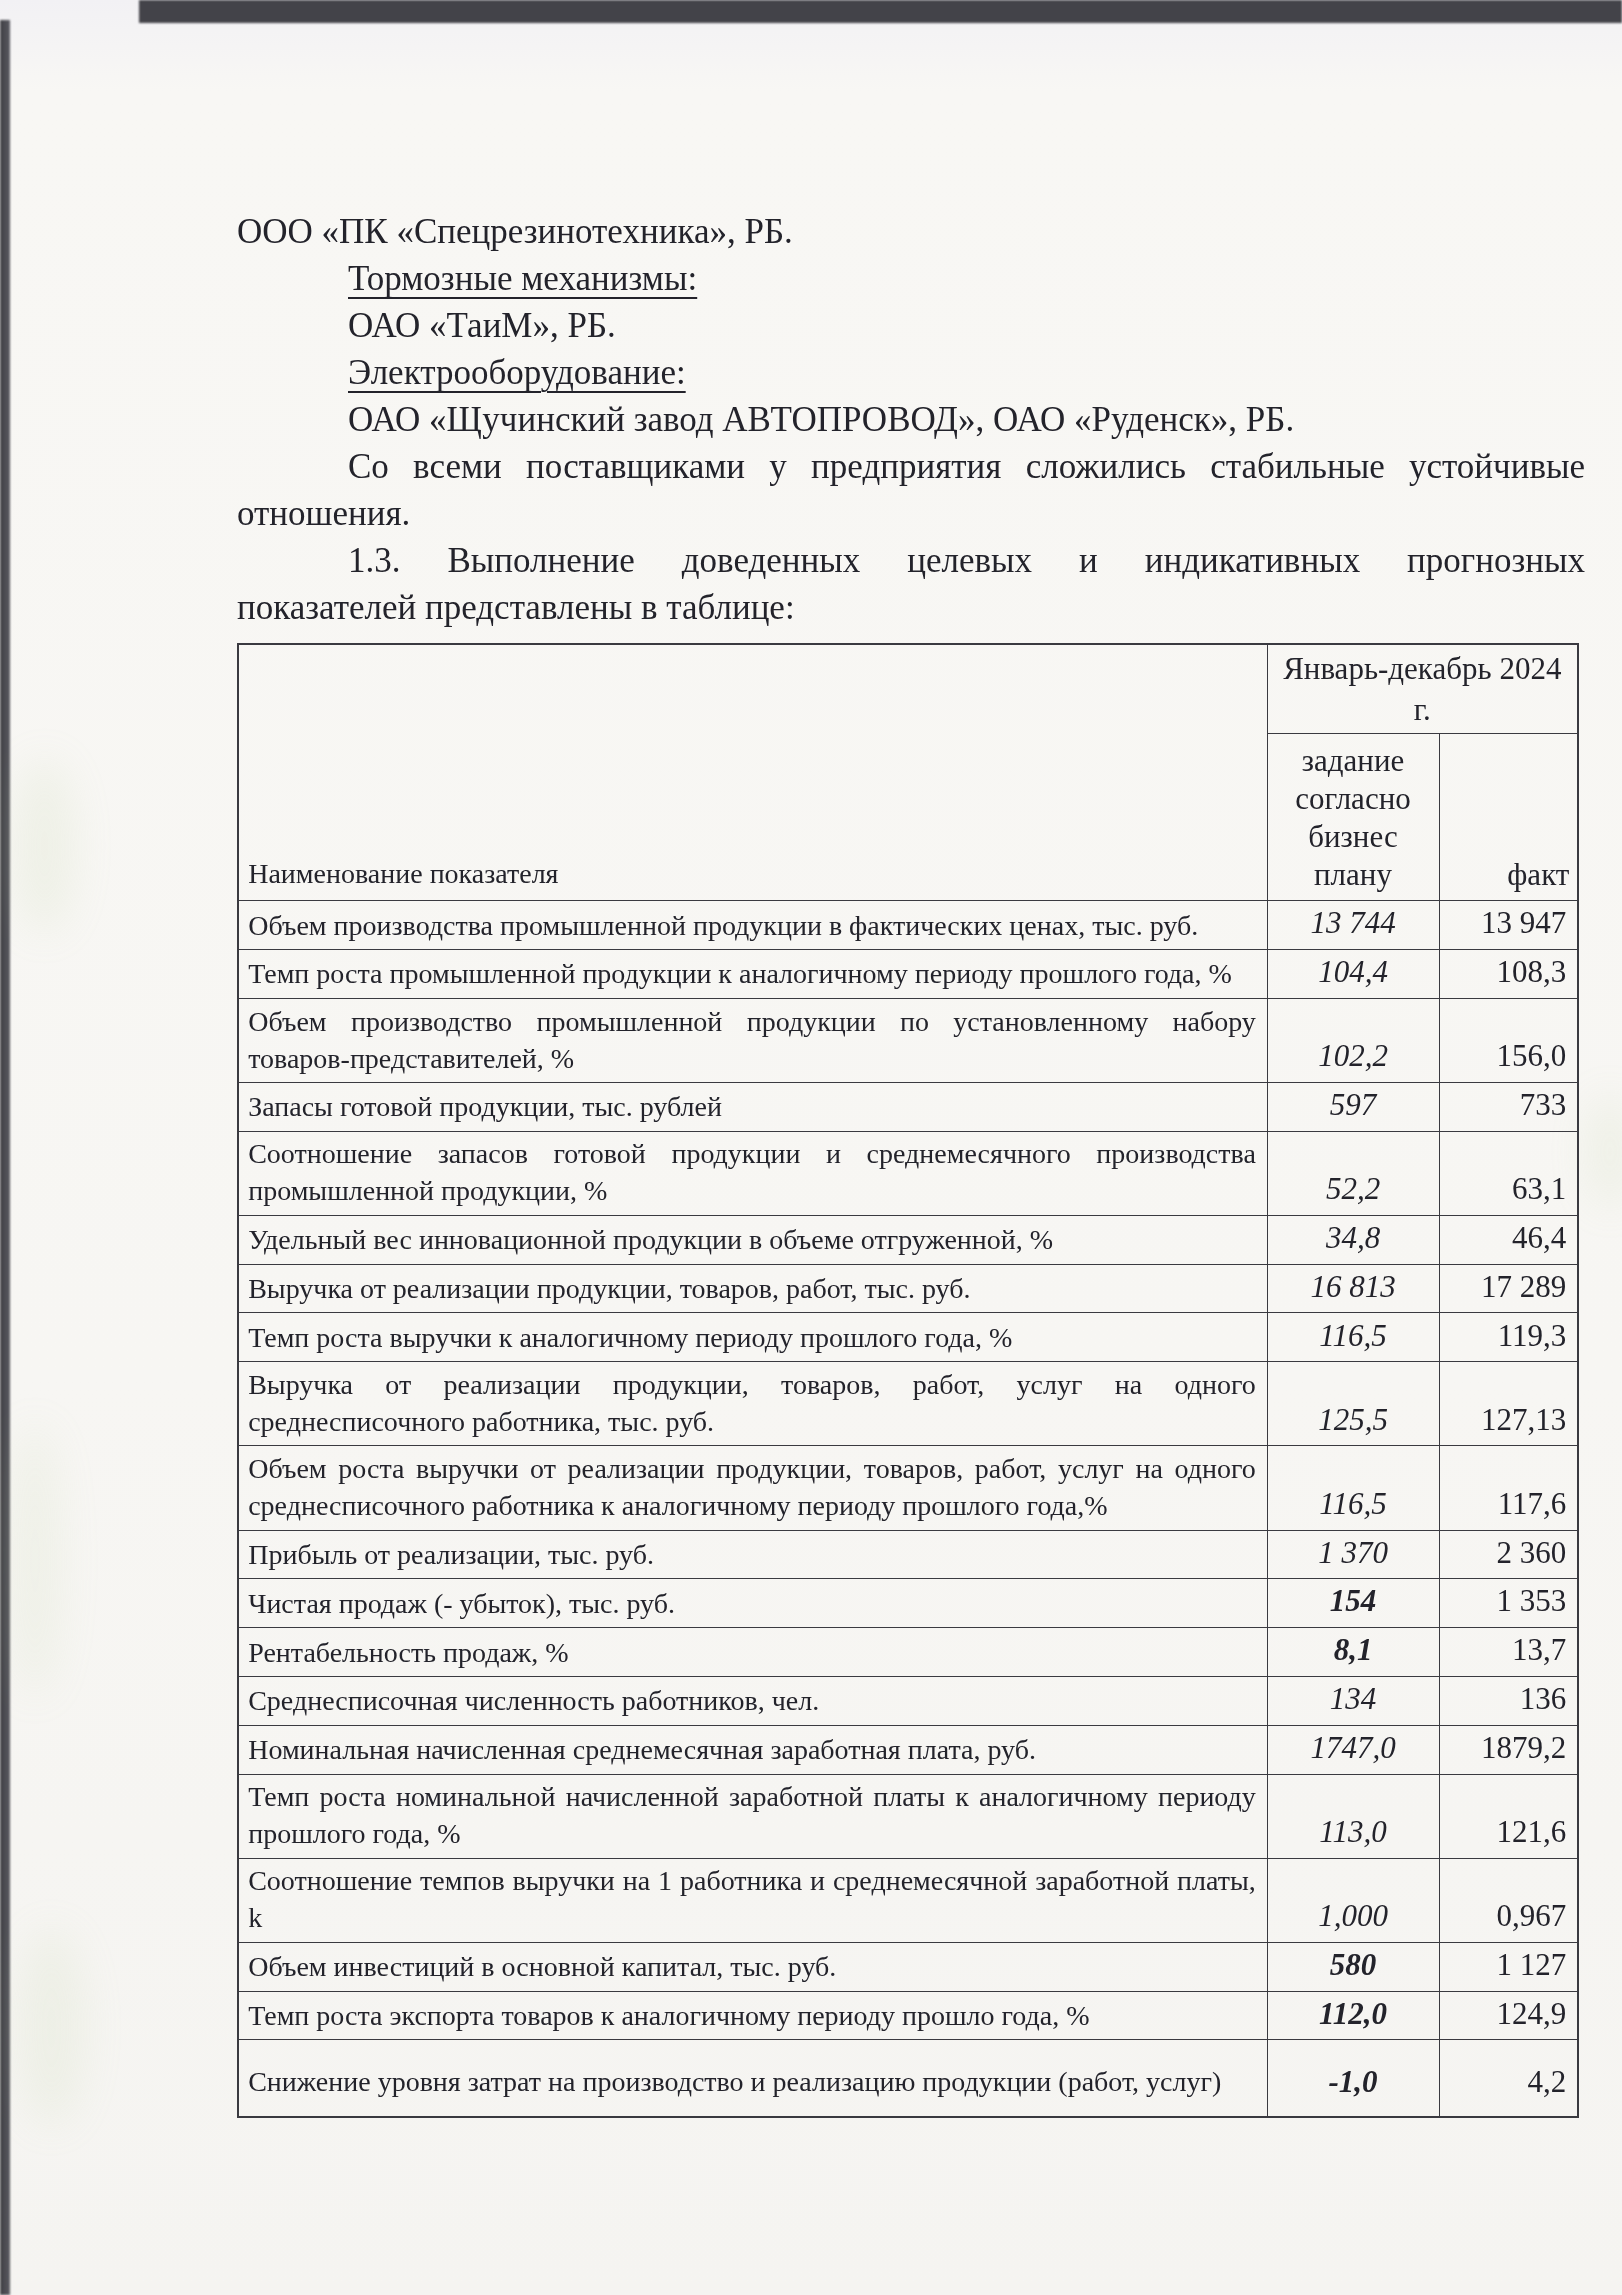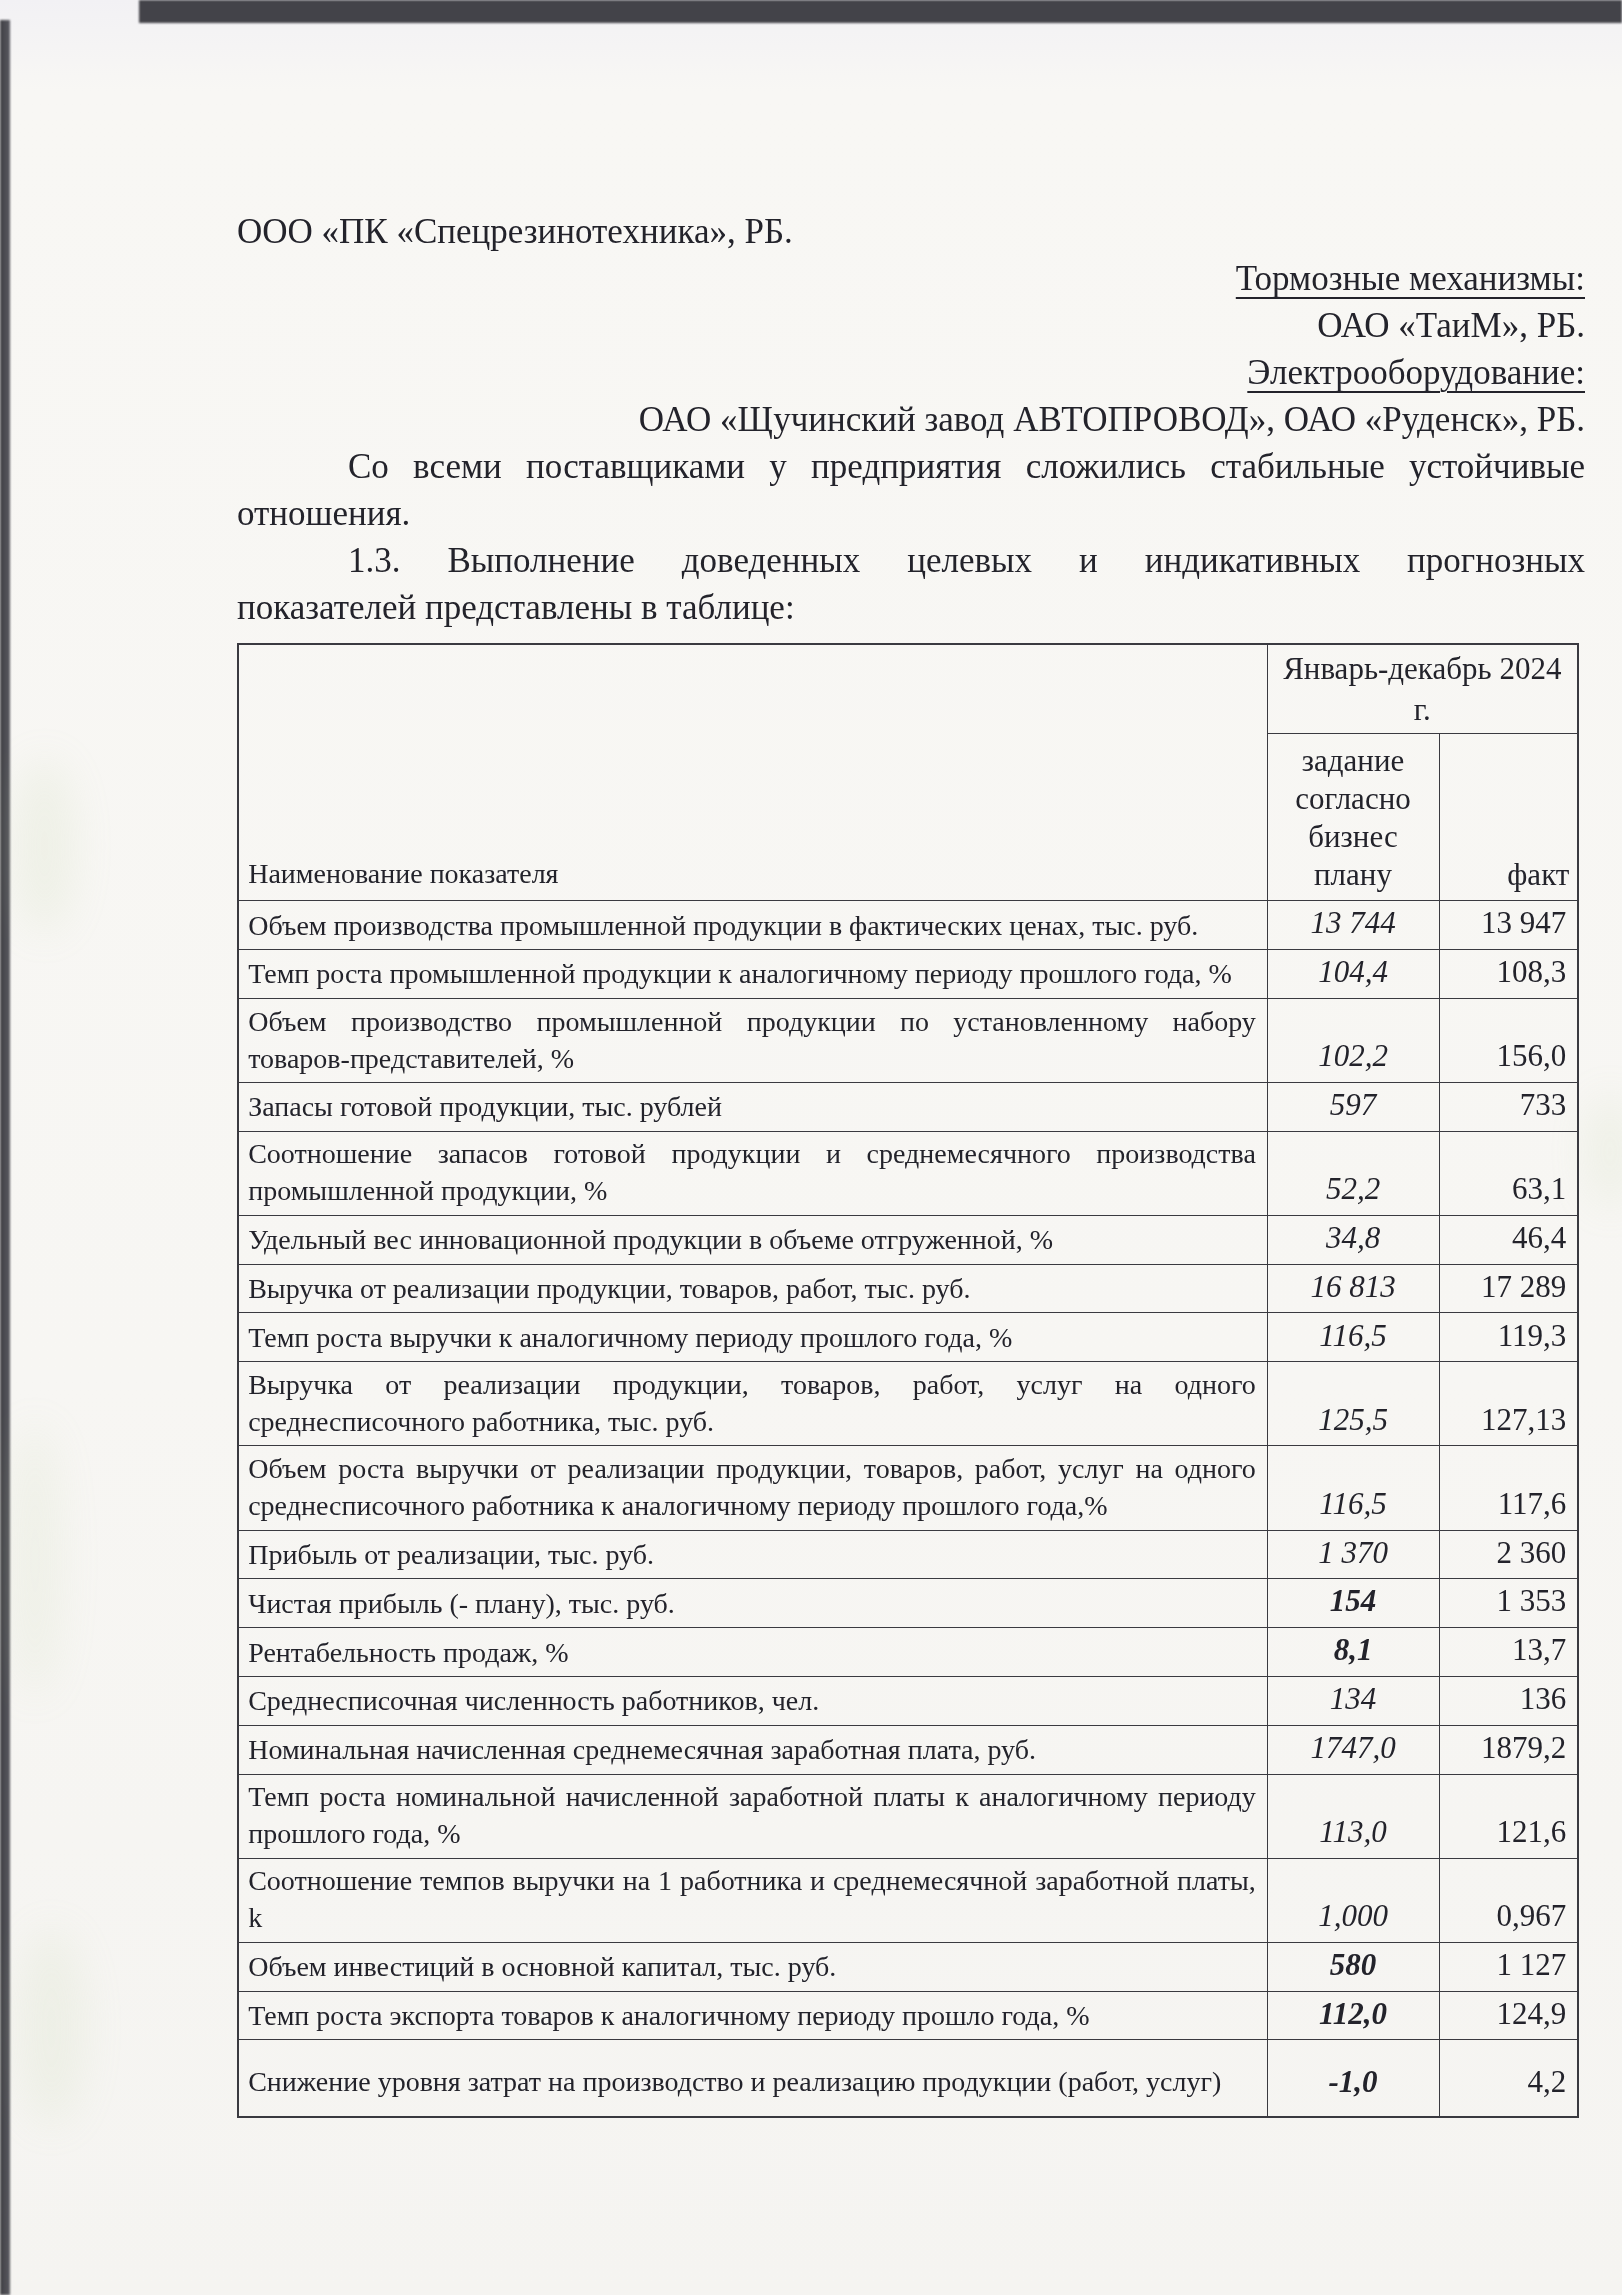--- a/index.html
+++ b/index.html
@@ -34,21 +34,21 @@
   .sm2{left:7.7px;top:1423px;width:54px;height:275px;opacity:.12;}
   .sm3{left:17px;top:1928px;width:69px;height:199px;opacity:.13;}
   .sm4{right:-10.7px;top:1094px;width:46px;height:115px;opacity:.15;}
 
   .content{position:absolute;left:237px;top:208px;width:1348px;}
 
   .tline{
     font-size:35px;line-height:47px;white-space:normal;
     text-align:left;color:var(--ink);
   }
-  .indent{text-indent:111px;text-align:right;}
+  .indent{text-indent:111px;}
   .jlast{text-align:justify;text-align-last:justify;}
   .u{text-decoration:underline;text-decoration-thickness:2.3px;text-underline-offset:6.9px;}
 
   .section{}
 
   table.indicators{
     margin-top:12.2px;width:1341px;border-collapse:collapse;table-layout:fixed;
     font-size:28px;line-height:37px;color:var(--ink);
   }
   .indicators col.c-name{width:1029px;}
@@ -181,21 +181,21 @@
           <td class="cell-name">Объем роста выручки от реализации продукции, товаров, работ, услуг на одного среднесписочного работника к аналогичному периоду прошлого года,%</td>
           <td class="cell-plan">116,5</td>
           <td class="cell-fact">117,6</td>
         </tr>
         <tr>
           <td class="cell-name">Прибыль от реализации, тыс. руб.</td>
           <td class="cell-plan">1 370</td>
           <td class="cell-fact">2 360</td>
         </tr>
         <tr>
-          <td class="cell-name">Чистая прибыль (- плану), тыс. руб.</td>
+          <td class="cell-name">Чистая продаж (- убыток), тыс. руб.</td>
           <td class="cell-plan bold">154</td>
           <td class="cell-fact">1 353</td>
         </tr>
         <tr>
           <td class="cell-name">Рентабельность продаж, %</td>
           <td class="cell-plan bold">8,1</td>
           <td class="cell-fact">13,7</td>
         </tr>
         <tr>
           <td class="cell-name">Среднесписочная численность  работников, чел.</td>

